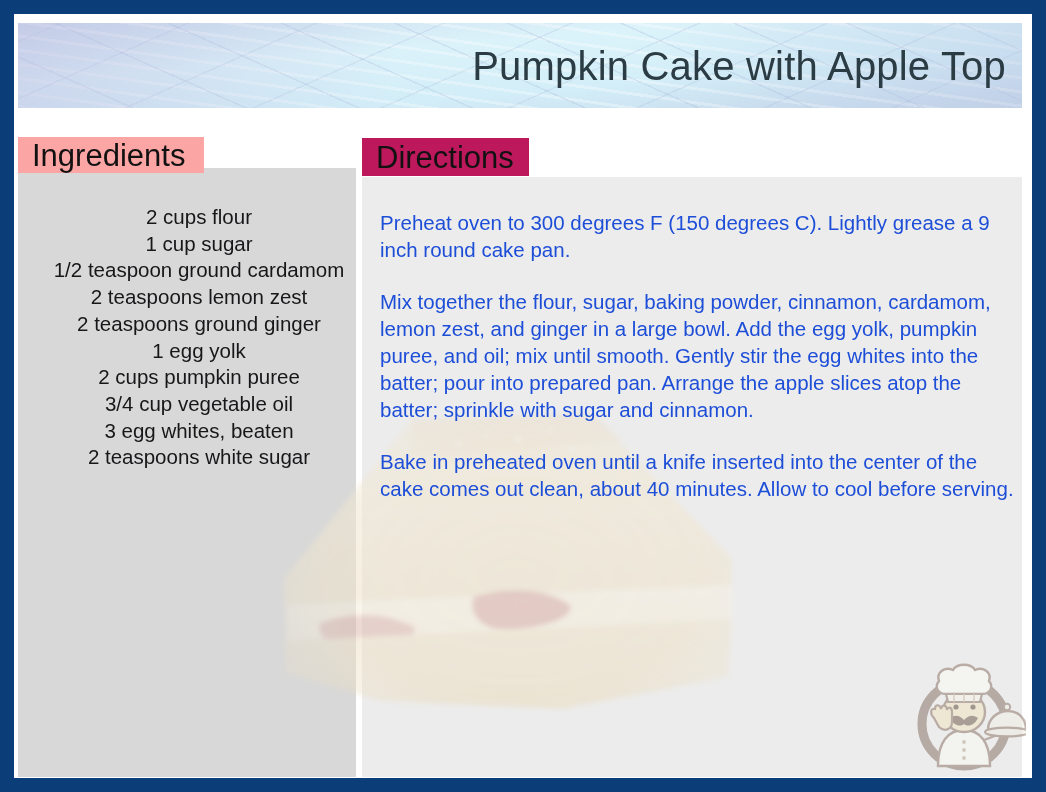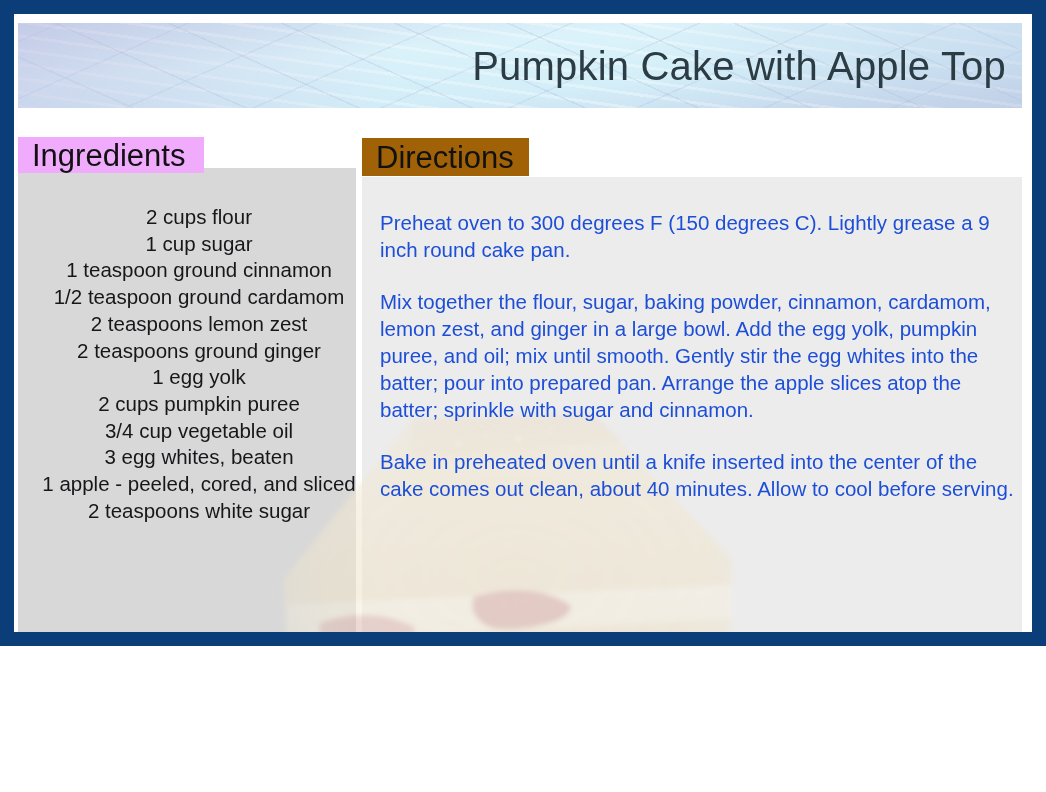--- a/index.html
+++ b/index.html
@@ -9,21 +9,21 @@
     width: 1046px;
     height: 792px;
     overflow: hidden;
     font-family: "Liberation Sans", sans-serif;
     background: #ffffff;
   }
 
   #card {
     position: relative;
     width: 1046px;
-    height: 646px;
+    height: 792px;
     background: #ffffff;
     border: 14px solid #0b3d79;
     overflow: hidden;
   }
 
   
   #banner {
     position: absolute;
     left: 4px;
     top: 9px;
@@ -79,36 +79,36 @@
     left: 348px;
     top: 163px;
     width: 660px;
     height: 600px;
     background: #ececec;
   }
 
   .panel-tab {
     position: absolute;
     z-index: 2;
-    background: #f0abfc;
+    background: #fca5a5;
     display: flex;
     align-items: center;
   }
   #ingredients-tab {
     left: 4px;
     top: 123px;
     width: 186px;
     height: 36px;
   }
   #directions-tab {
     left: 348px;
     top: 124px;
     width: 167px;
     height: 38px;
-    background: #a16207;
+    background: #be185d;
   }
   .panel-tab .tab-label {
     font-size: 31px;
     font-weight: 400;
     color: #111111;
     line-height: 1;
     padding-left: 14px;
   }
 
   
@@ -232,29 +232,27 @@
           <circle cx="310" cy="40" r="2.0"></circle>
         <circle cx="242" cy="48" r="1.4"></circle>
           <circle cx="340" cy="56" r="1.9"></circle>
       </g>
     </g>
   </svg>
 
   <div id="ingredients-list">
       <div class="ing-item">2 cups flour</div>
       <div class="ing-item">1 cup sugar</div>
-      <div class="ing-item">1 teaspoon ground cinnamon</div>
       <div class="ing-item">1/2 teaspoon ground cardamom</div>
       <div class="ing-item">2 teaspoons lemon zest</div>
       <div class="ing-item">2 teaspoons ground ginger</div>
       <div class="ing-item">1 egg yolk</div>
       <div class="ing-item">2 cups pumpkin puree</div>
       <div class="ing-item">3/4 cup vegetable oil</div>
       <div class="ing-item">3 egg whites, beaten</div>
-      <div class="ing-item">1 apple - peeled, cored, and sliced</div>
       <div class="ing-item">2 teaspoons white sugar</div>
     </div>
 
   <div id="directions-text">
       <p>Preheat oven to 300 degrees F (150 degrees C). Lightly grease a 9 inch round cake pan.</p>
       <p>Mix together the flour, sugar, baking powder, cinnamon, cardamom, lemon zest, and ginger in a large bowl. Add the egg yolk, pumpkin puree, and oil; mix until smooth. Gently stir the egg whites into the batter; pour into prepared pan. Arrange the apple slices atop the batter; sprinkle with sugar and cinnamon.</p>
       <p>Bake in preheated oven until a knife inserted into the center of the cake comes out clean, about 40 minutes. Allow to cool before serving.</p>
     </div>
 
   <svg id="chef-logo" viewBox="0 0 124 124">

